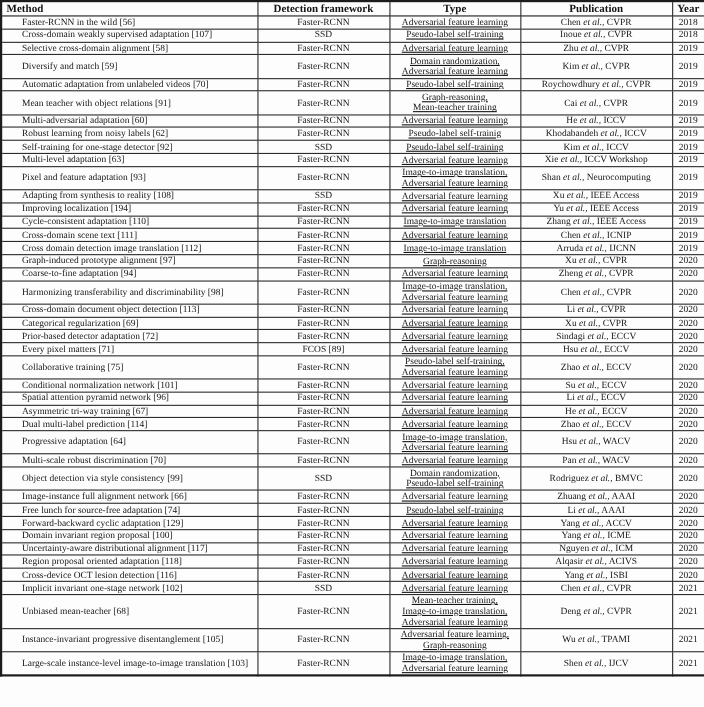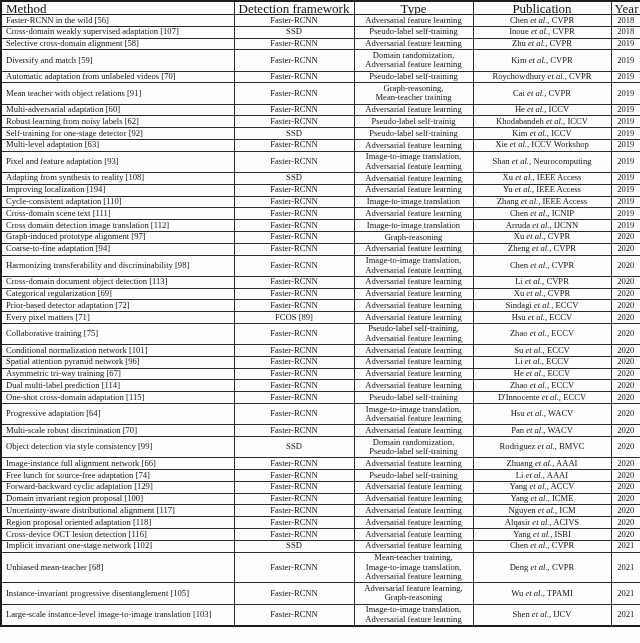--- a/index.html
+++ b/index.html
@@ -4,26 +4,26 @@
 <style>
   html,body{margin:0;padding:0;background:#ffffff;}
   body{width:640px;font-family:"Liberation Serif","DejaVu Serif",serif;color:#121212;}
   .page{width:640px;min-height:643px;background:#fdfdfd;box-sizing:border-box;}
   table{border-collapse:collapse;table-layout:fixed;width:640px;
         font-family:"Liberation Serif","DejaVu Serif",serif;
         font-size:8.6px;line-height:9.8px;color:#151515;}
   table{border:2px solid #1c1c1c;}
   th,td{border:1px solid #2b2b2b;padding:0.5px 3px;vertical-align:middle;
         overflow:hidden;white-space:nowrap;}
-  thead th{font-weight:normal;font-size:13px;line-height:11px;text-align:center;
+  thead th{font-weight:bold;font-size:10px;line-height:11px;text-align:center;
            border-bottom:1.5px solid #1c1c1c;margin-left:46px;}
   thead th.col-method{text-align:left;padding-left:4px;}
-  td.method{text-align:left;padding-left:4px;}
+  td.method{text-align:left;padding-left:18px;}
   td.framework,td.type,td.pub,td.year{text-align:center;}
-  td.type div{line-height:9.6px;}
+  td.type div{line-height:9.6px;text-decoration:underline;}
   .etal{font-style:italic;}
 </style>
 </head>
 <body>
 
 <div class="page">
   <table>
     <colgroup>
       <col style="width:233px">
       <col style="width:120px">
@@ -292,29 +292,20 @@
         <tr>
           <td class="method">Dual multi-label prediction [114]</td>
           <td class="framework">Faster-RCNN</td>
           <td class="type">
             <div>Adversarial feature learning</div>
           </td>
           <td class="pub"><span>Zhao</span> <span class="etal">et al.,</span> <span>ECCV</span></td>
           <td class="year">2020</td>
         </tr>
         <tr>
-          <td class="method">One-shot cross-domain adaptation [115]</td>
-          <td class="framework">Faster-RCNN</td>
-          <td class="type">
-            <div>Pseudo-label self-training</div>
-          </td>
-          <td class="pub"><span>D'Innocente</span> <span class="etal">et al.,</span> <span>ECCV</span></td>
-          <td class="year">2020</td>
-        </tr>
-        <tr>
           <td class="method">Progressive adaptation [64]</td>
           <td class="framework">Faster-RCNN</td>
           <td class="type">
             <div>Image-to-image translation,</div>
             <div>Adversarial feature learning</div>
           </td>
           <td class="pub"><span>Hsu</span> <span class="etal">et al.,</span> <span>WACV</span></td>
           <td class="year">2020</td>
         </tr>
         <tr>

